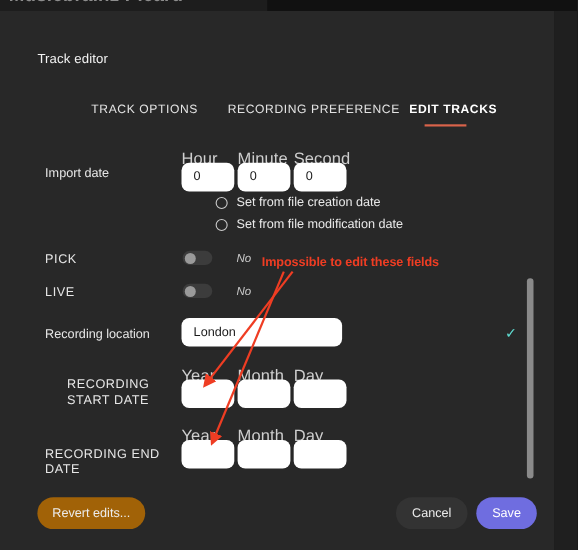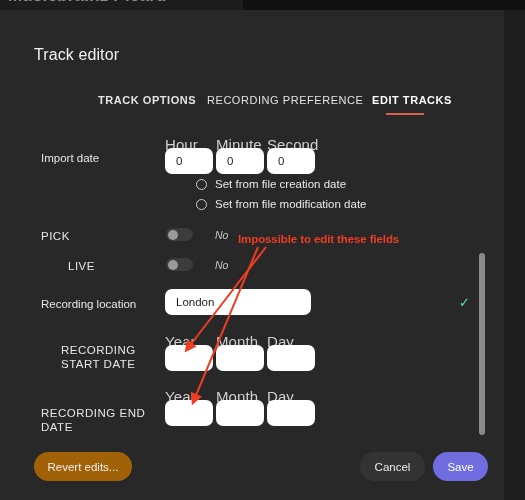--- a/index.html
+++ b/index.html
@@ -59,42 +59,42 @@
   .dialog-rail {
     position: absolute;
     left: 504px; top: 10px;
     width: 21px; height: 490px;
     background: #1f1f1f;
   }
 
   .dialog-title {
     position: absolute;
     left: 34px; top: 36px;
-    font-size: 16px;
+    font-size: 12px;
     color: #f2f2f2;
     letter-spacing: .1px;
   }
 
   
   .tabs {
     position: absolute;
     left: 0; top: 84px;
     width: 504px;
     height: 26px;
   }
   .tab {
     position: absolute;
     top: 0;
     font-size: 11px;
     color: #e3e3e3;
     letter-spacing: .55px;
     white-space: nowrap;
     cursor: pointer;
   }
-  .tab.t0 { left: 98px; font-weight: bold; }
+  .tab.t0 { left: 83px; }
   .tab.t1 { left: 207px; }
   .tab.t2 { left: 372px; font-weight: 700; color: #ffffff; }
   .tab-underline {
     position: absolute;
     left: 386px;
     top: 19px;
     width: 38px;
     height: 2px;
     background: #d9634a;
   }
@@ -288,21 +288,21 @@
     </div>
 
     <div class="row-label caps" style="left:41px; top:219px;">PICK</div>
     <div class="toggle-wrap" style="left:166px; top:218px;">
       <span class="toggle">
         <span class="knob"></span>
       </span>
       <span class="toggle-text">No</span>
     </div>
 
-    <div class="row-label caps" style="left:41px; top:249px;margin-left:27px;">LIVE</div>
+    <div class="row-label caps" style="left:41px; top:249px;">LIVE</div>
     <div class="toggle-wrap" style="left:166px; top:248px;">
       <span class="toggle">
         <span class="knob"></span>
       </span>
       <span class="toggle-text">No</span>
     </div>
 
     <div class="row-label" style="left:41px; top:287px;">Recording location</div>
     <input class="field w-wide" type="text" style="position: absolute; left: 165px; top: 279px;" value="London">
     <div class="checkmark" style="left:459px; top:286px;">✓</div>

